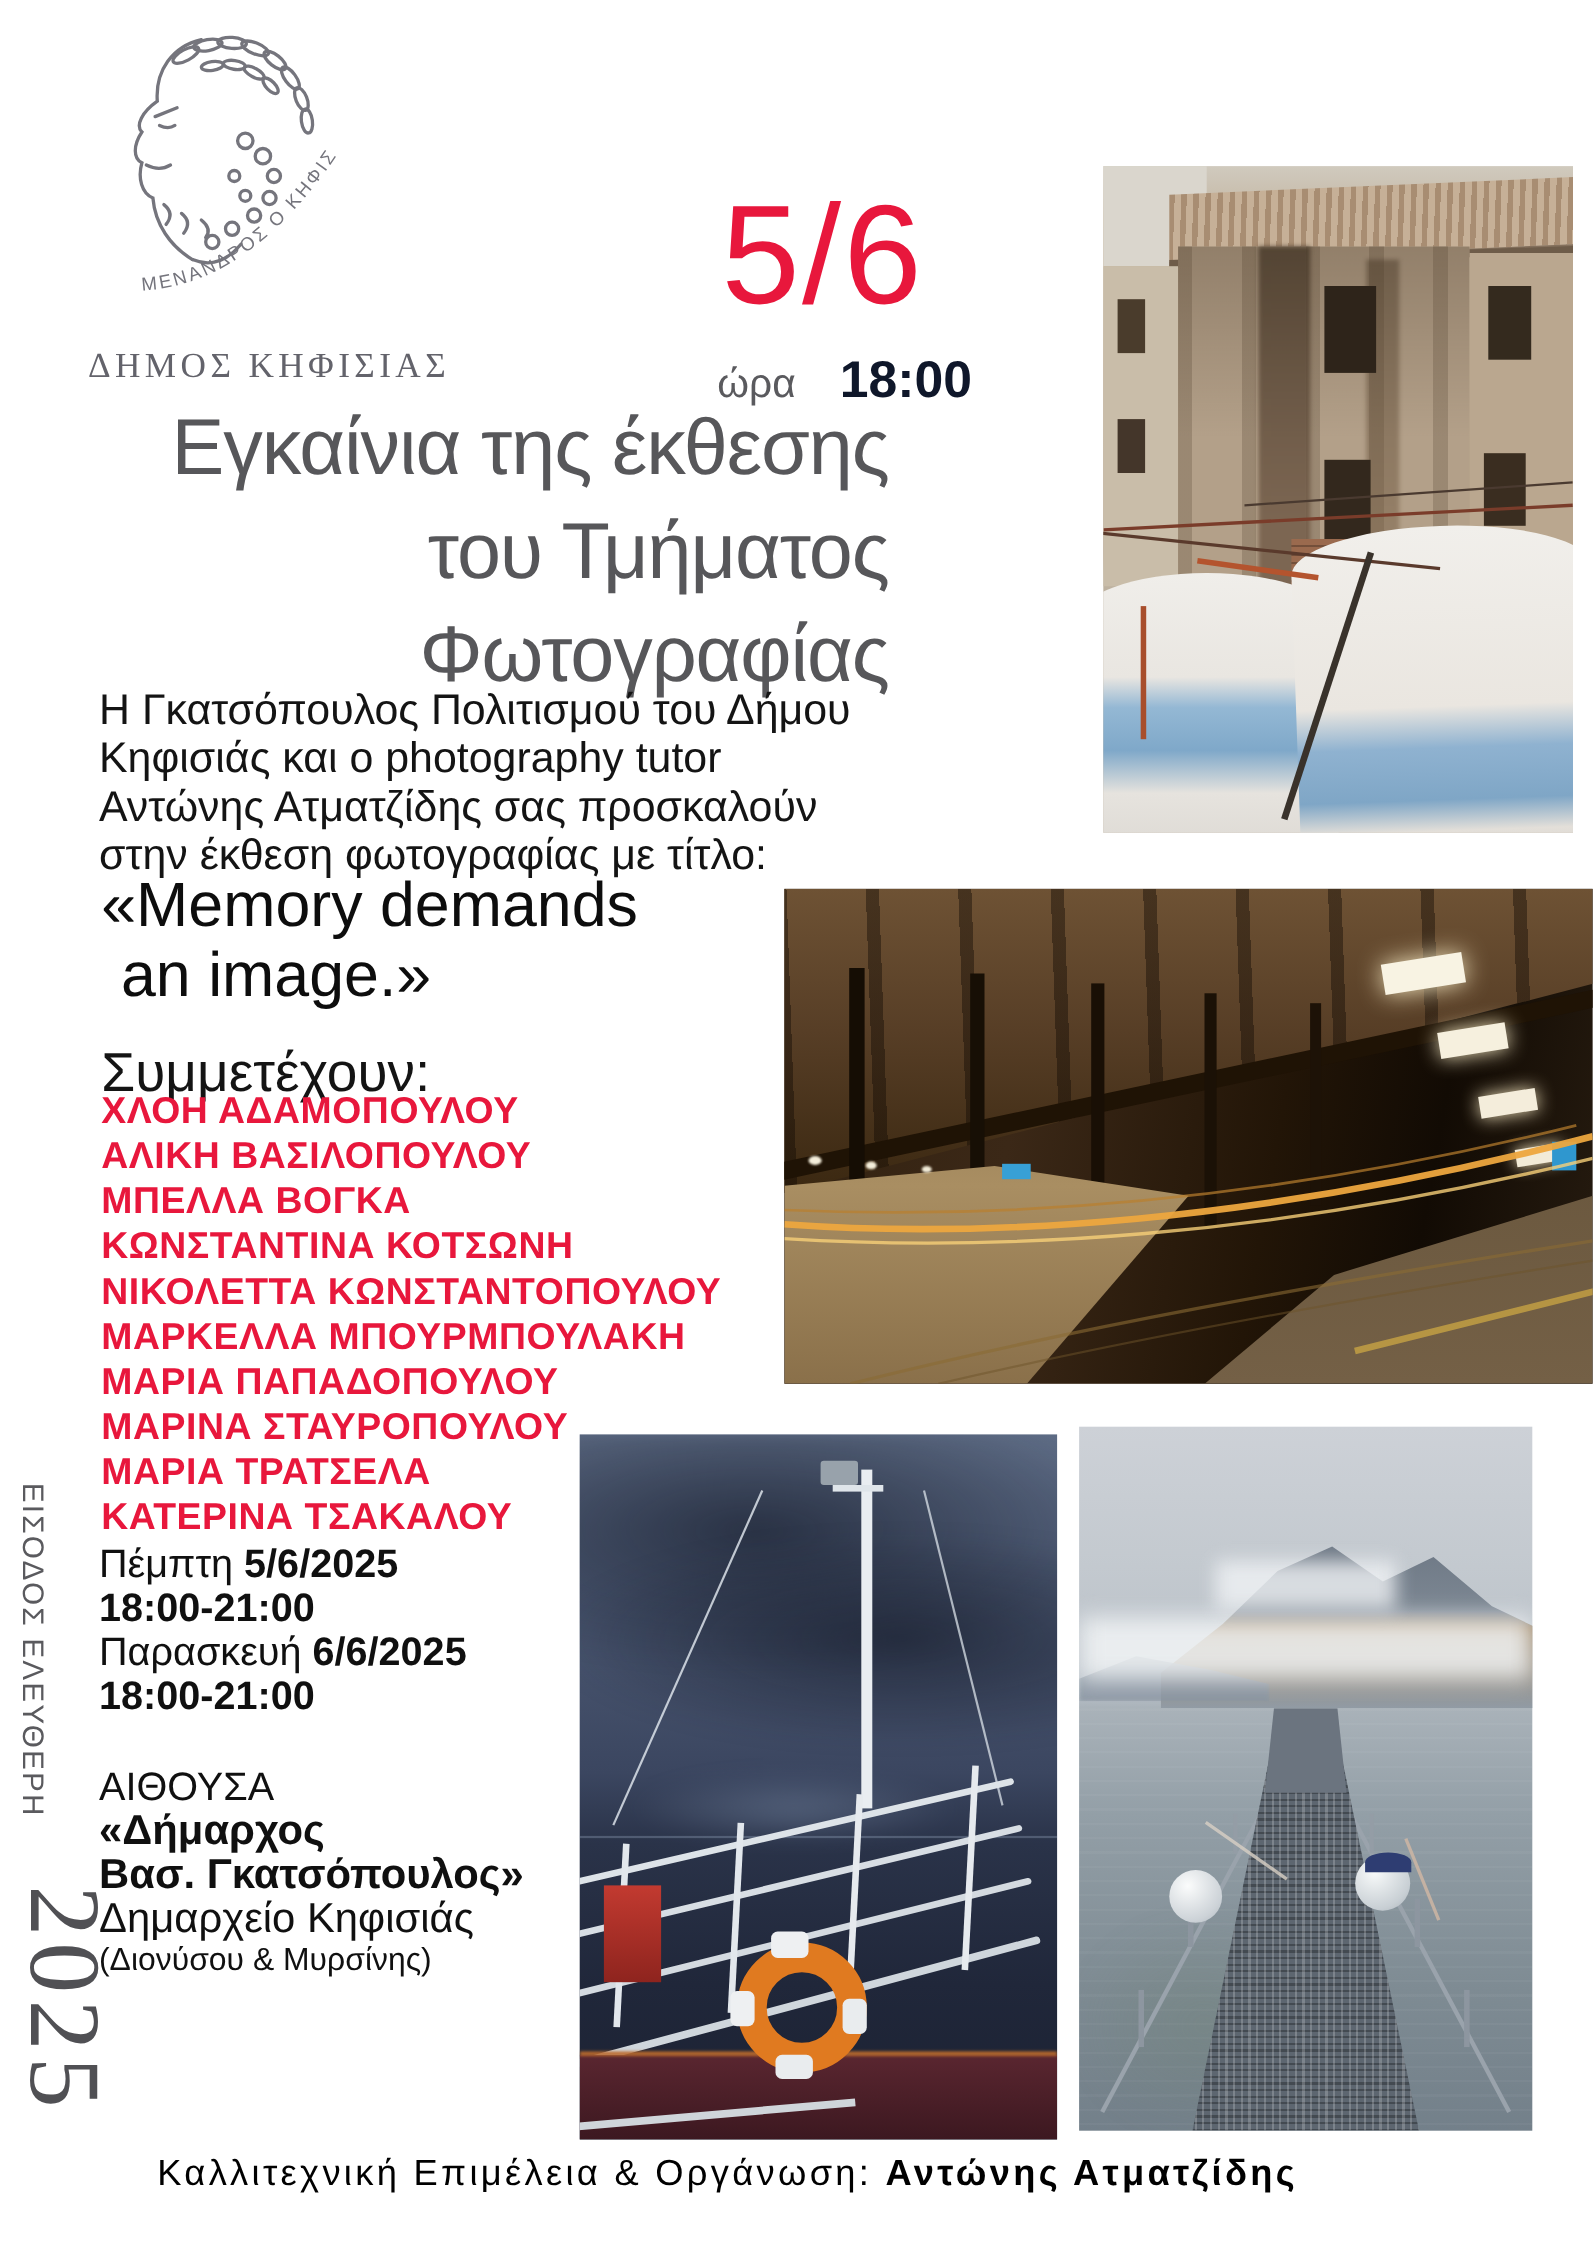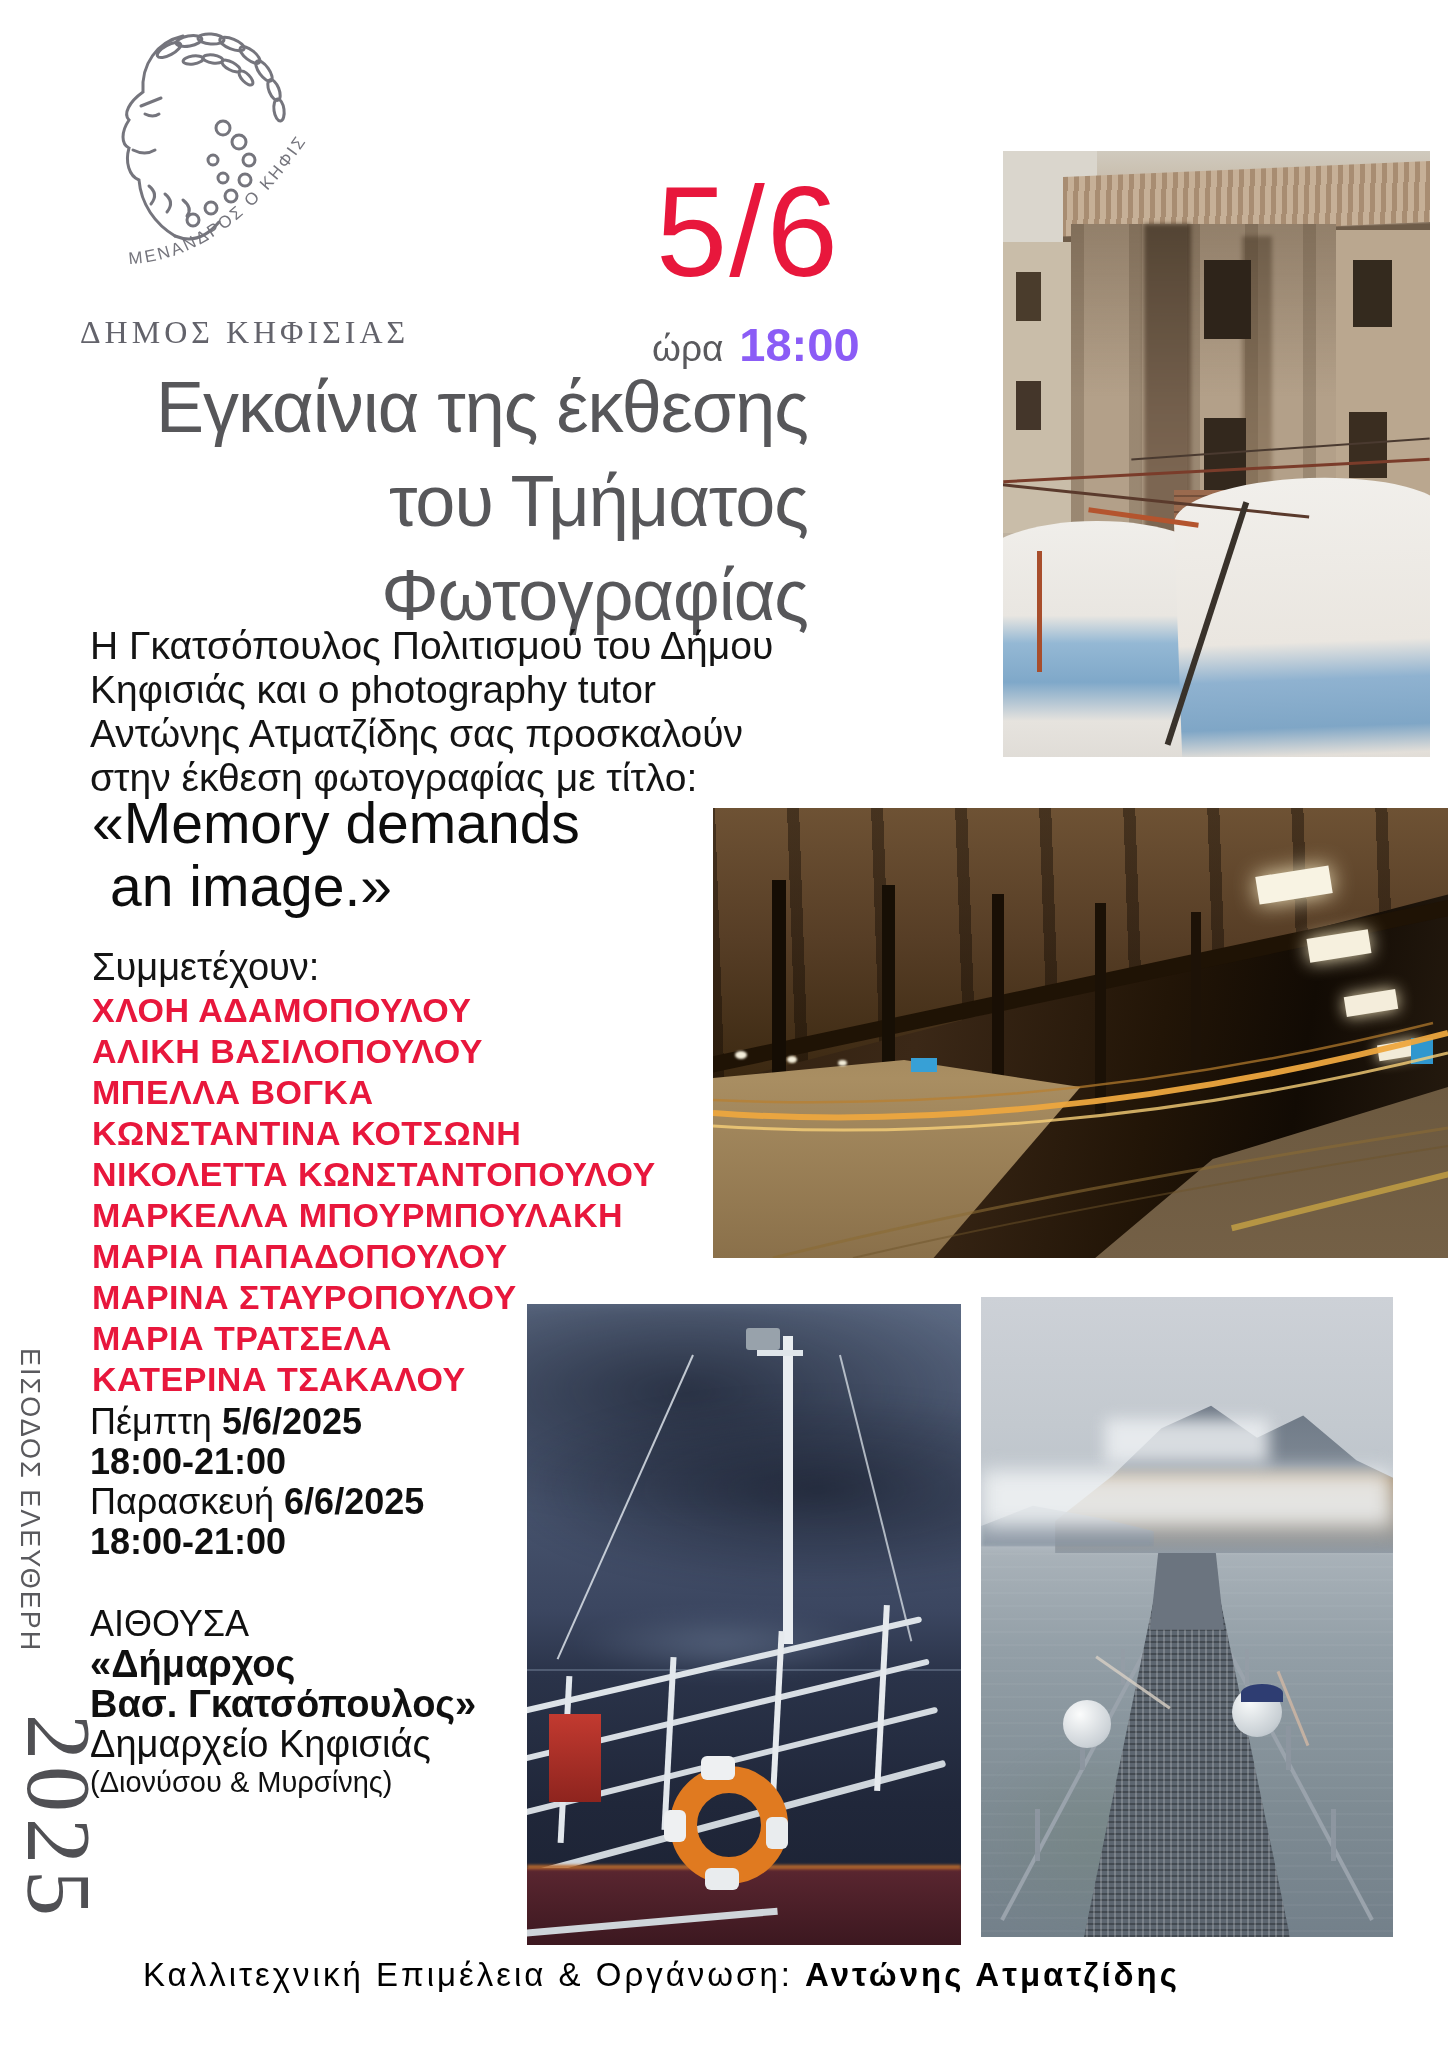--- a/index.html
+++ b/index.html
@@ -8,31 +8,31 @@
 
   
   .logo-wrap{left:66px;top:8px;width:260px;height:300px;}
   .municipality{left:80px;top:314px;font-family:"Liberation Serif",serif;font-size:32px;
     letter-spacing:4px;color:#63636b;white-space:nowrap;}
 
   
   .date-big{left:656px;top:168px;font-size:128px;font-weight:500;color:#e8173c;line-height:1;letter-spacing:2px;}
   .time-row{left:652px;top:317px;display:flex;align-items:baseline;gap:16px;}
   .time-label{font-size:37px;color:#5a5a5e;}
-  .time-value{font-size:47px;font-weight:bold;color:#8b5cf6;}
+  .time-value{font-size:47px;font-weight:bold;color:#0f172a;margin-left:24px;}
   .main-title{right:640px;top:360px;text-align:right;color:#57575a;font-size:72px;
     line-height:94px;letter-spacing:-1px;white-space:nowrap;}
 
   
   .intro{left:90px;top:624px;font-size:39px;line-height:44px;color:#141414;font-weight:300;white-space:nowrap;}
   .exhib-title{left:92px;top:792px;font-size:57px;line-height:63px;color:#0d0d0d;white-space:nowrap;}
   .exhib-title .l2{margin-left:18px;}
 
   
-  .part-label{left:92px;top:946px;font-size:38px;color:#141414;font-weight:300;}
+  .part-label{left:92px;top:946px;font-size:50px;color:#141414;font-weight:300;}
   .names{left:92px;top:990px;font-size:34px;line-height:41px;font-weight:bold;color:#e8173c;
     letter-spacing:.5px;white-space:nowrap;}
 
   
   .schedule{left:90px;top:1402px;font-size:36px;line-height:40px;color:#101010;white-space:nowrap;}
   .schedule .day{font-weight:300;}
   .schedule b{font-weight:bold;}
   .venue{left:90px;top:1604px;color:#101010;white-space:nowrap;}
   .venue .lbl{font-size:36px;line-height:40px;font-weight:300;}
   .venue .nm{font-size:38px;line-height:40px;font-weight:bold;}

